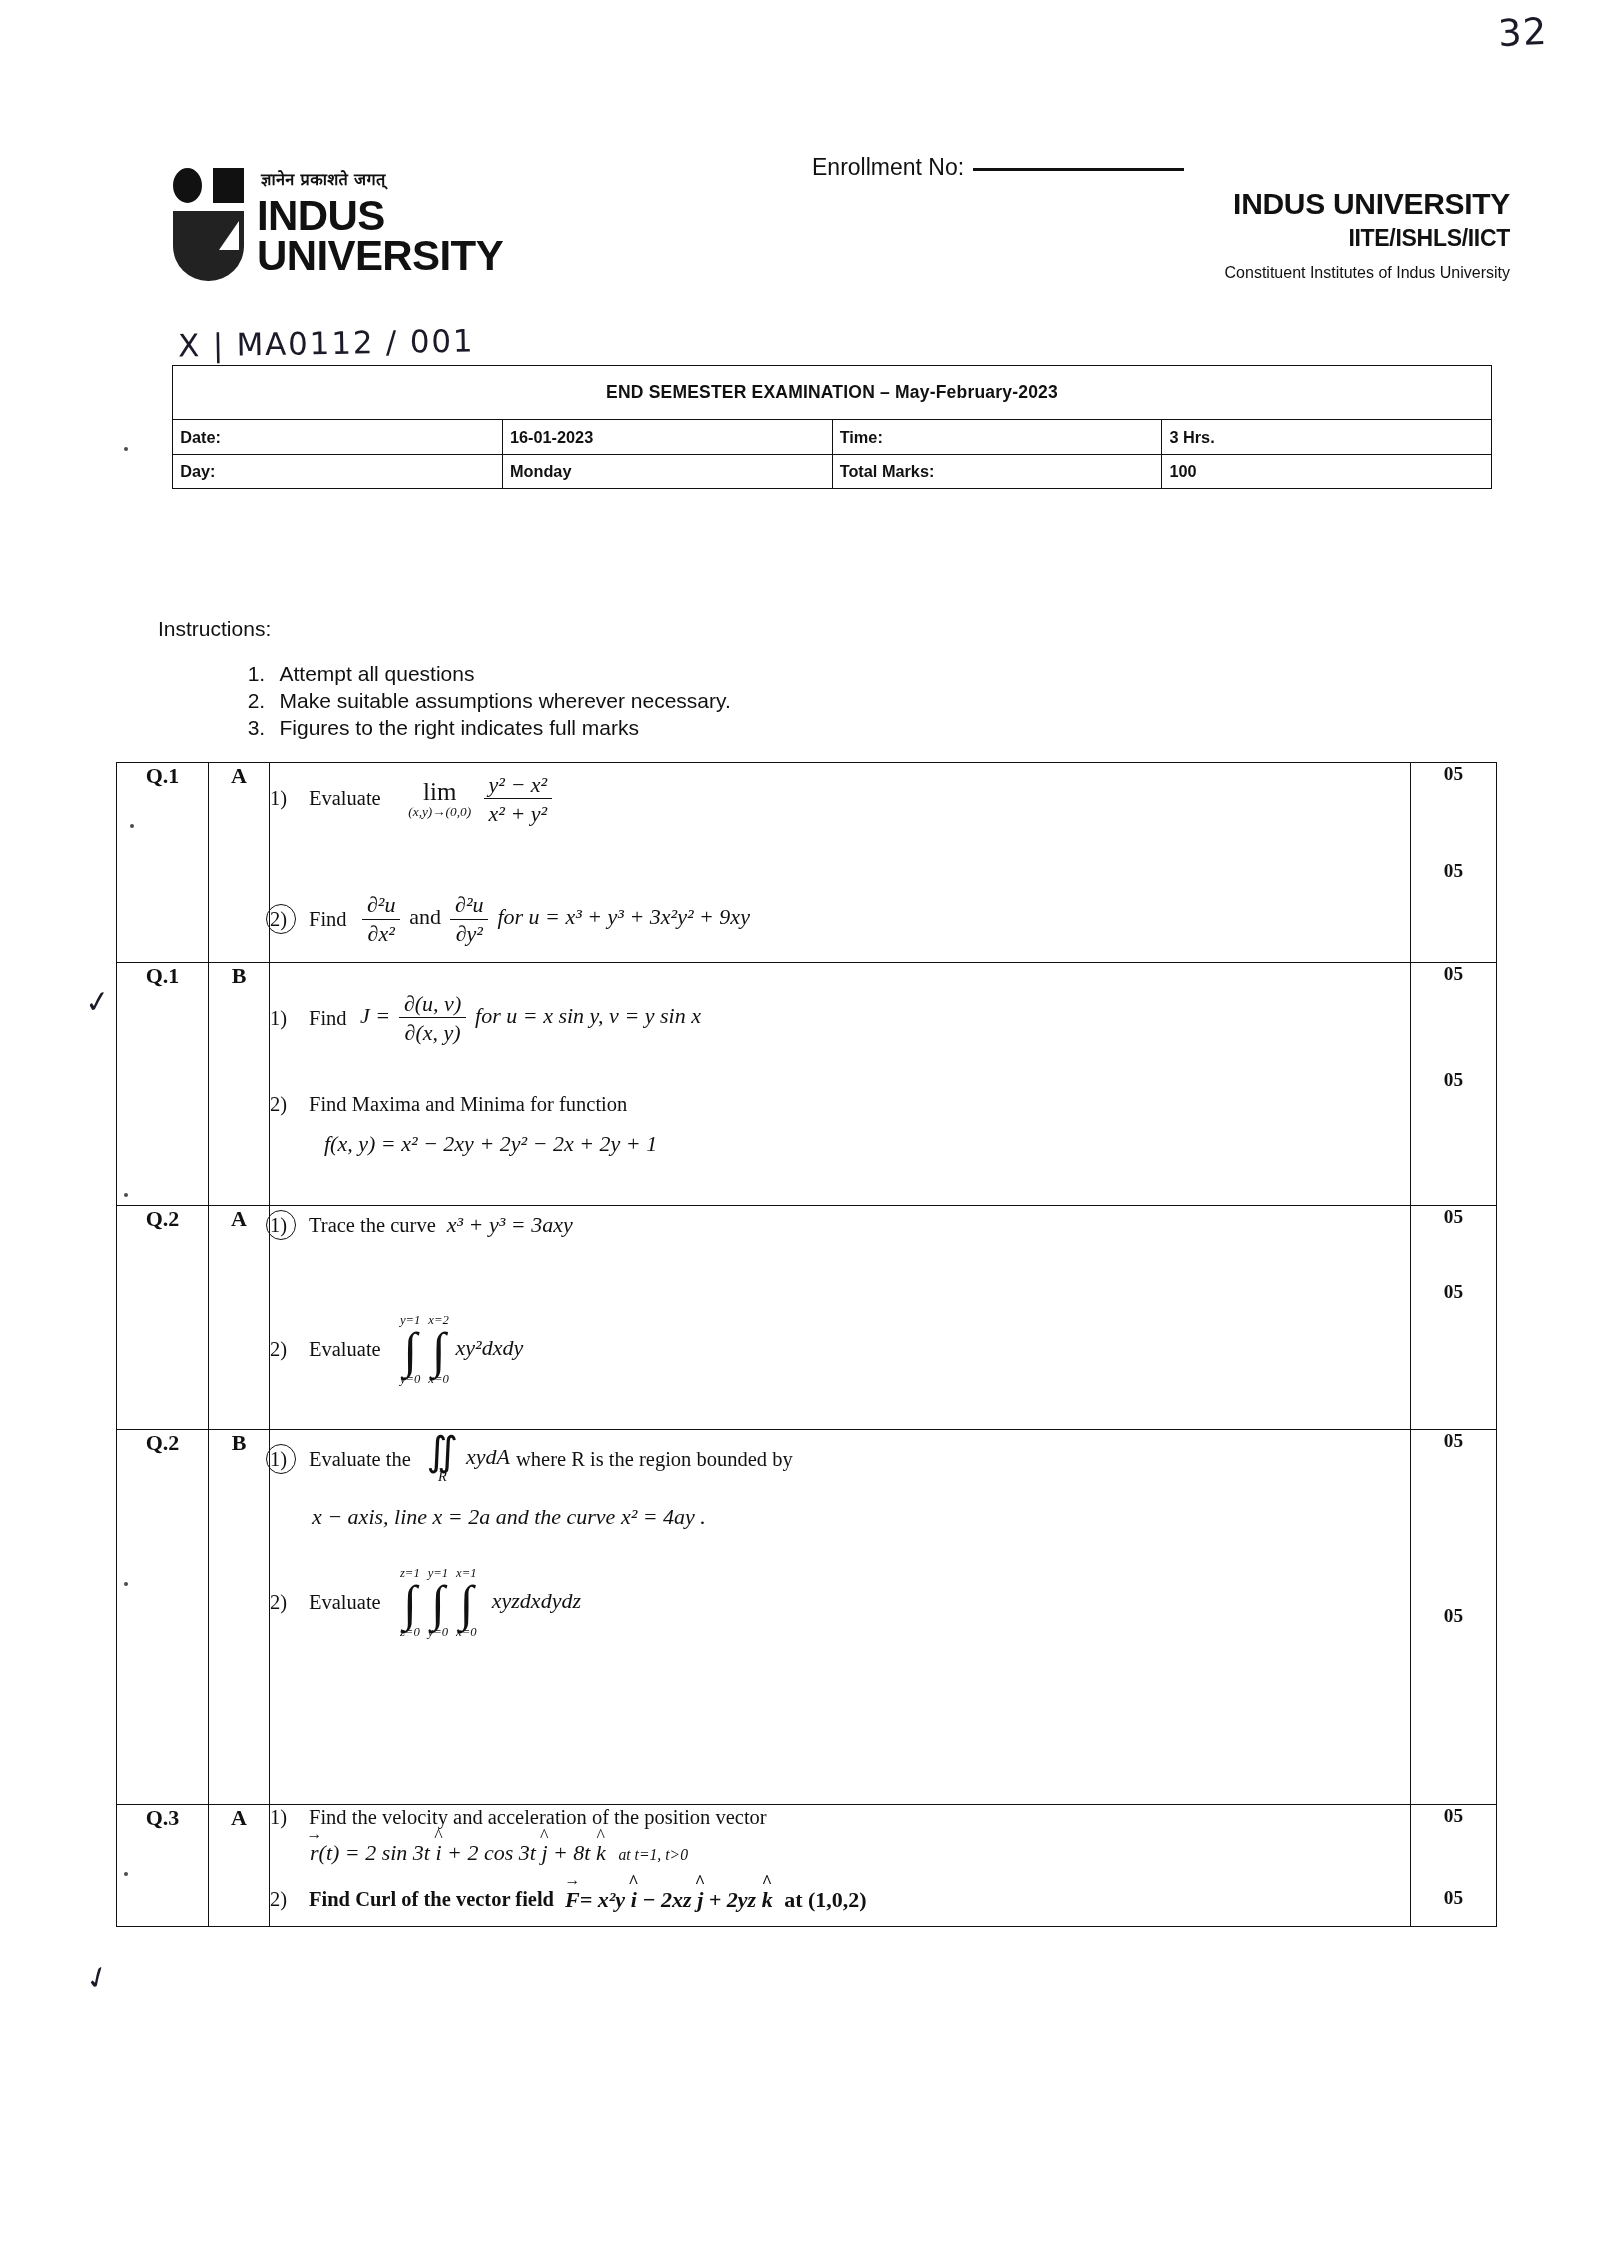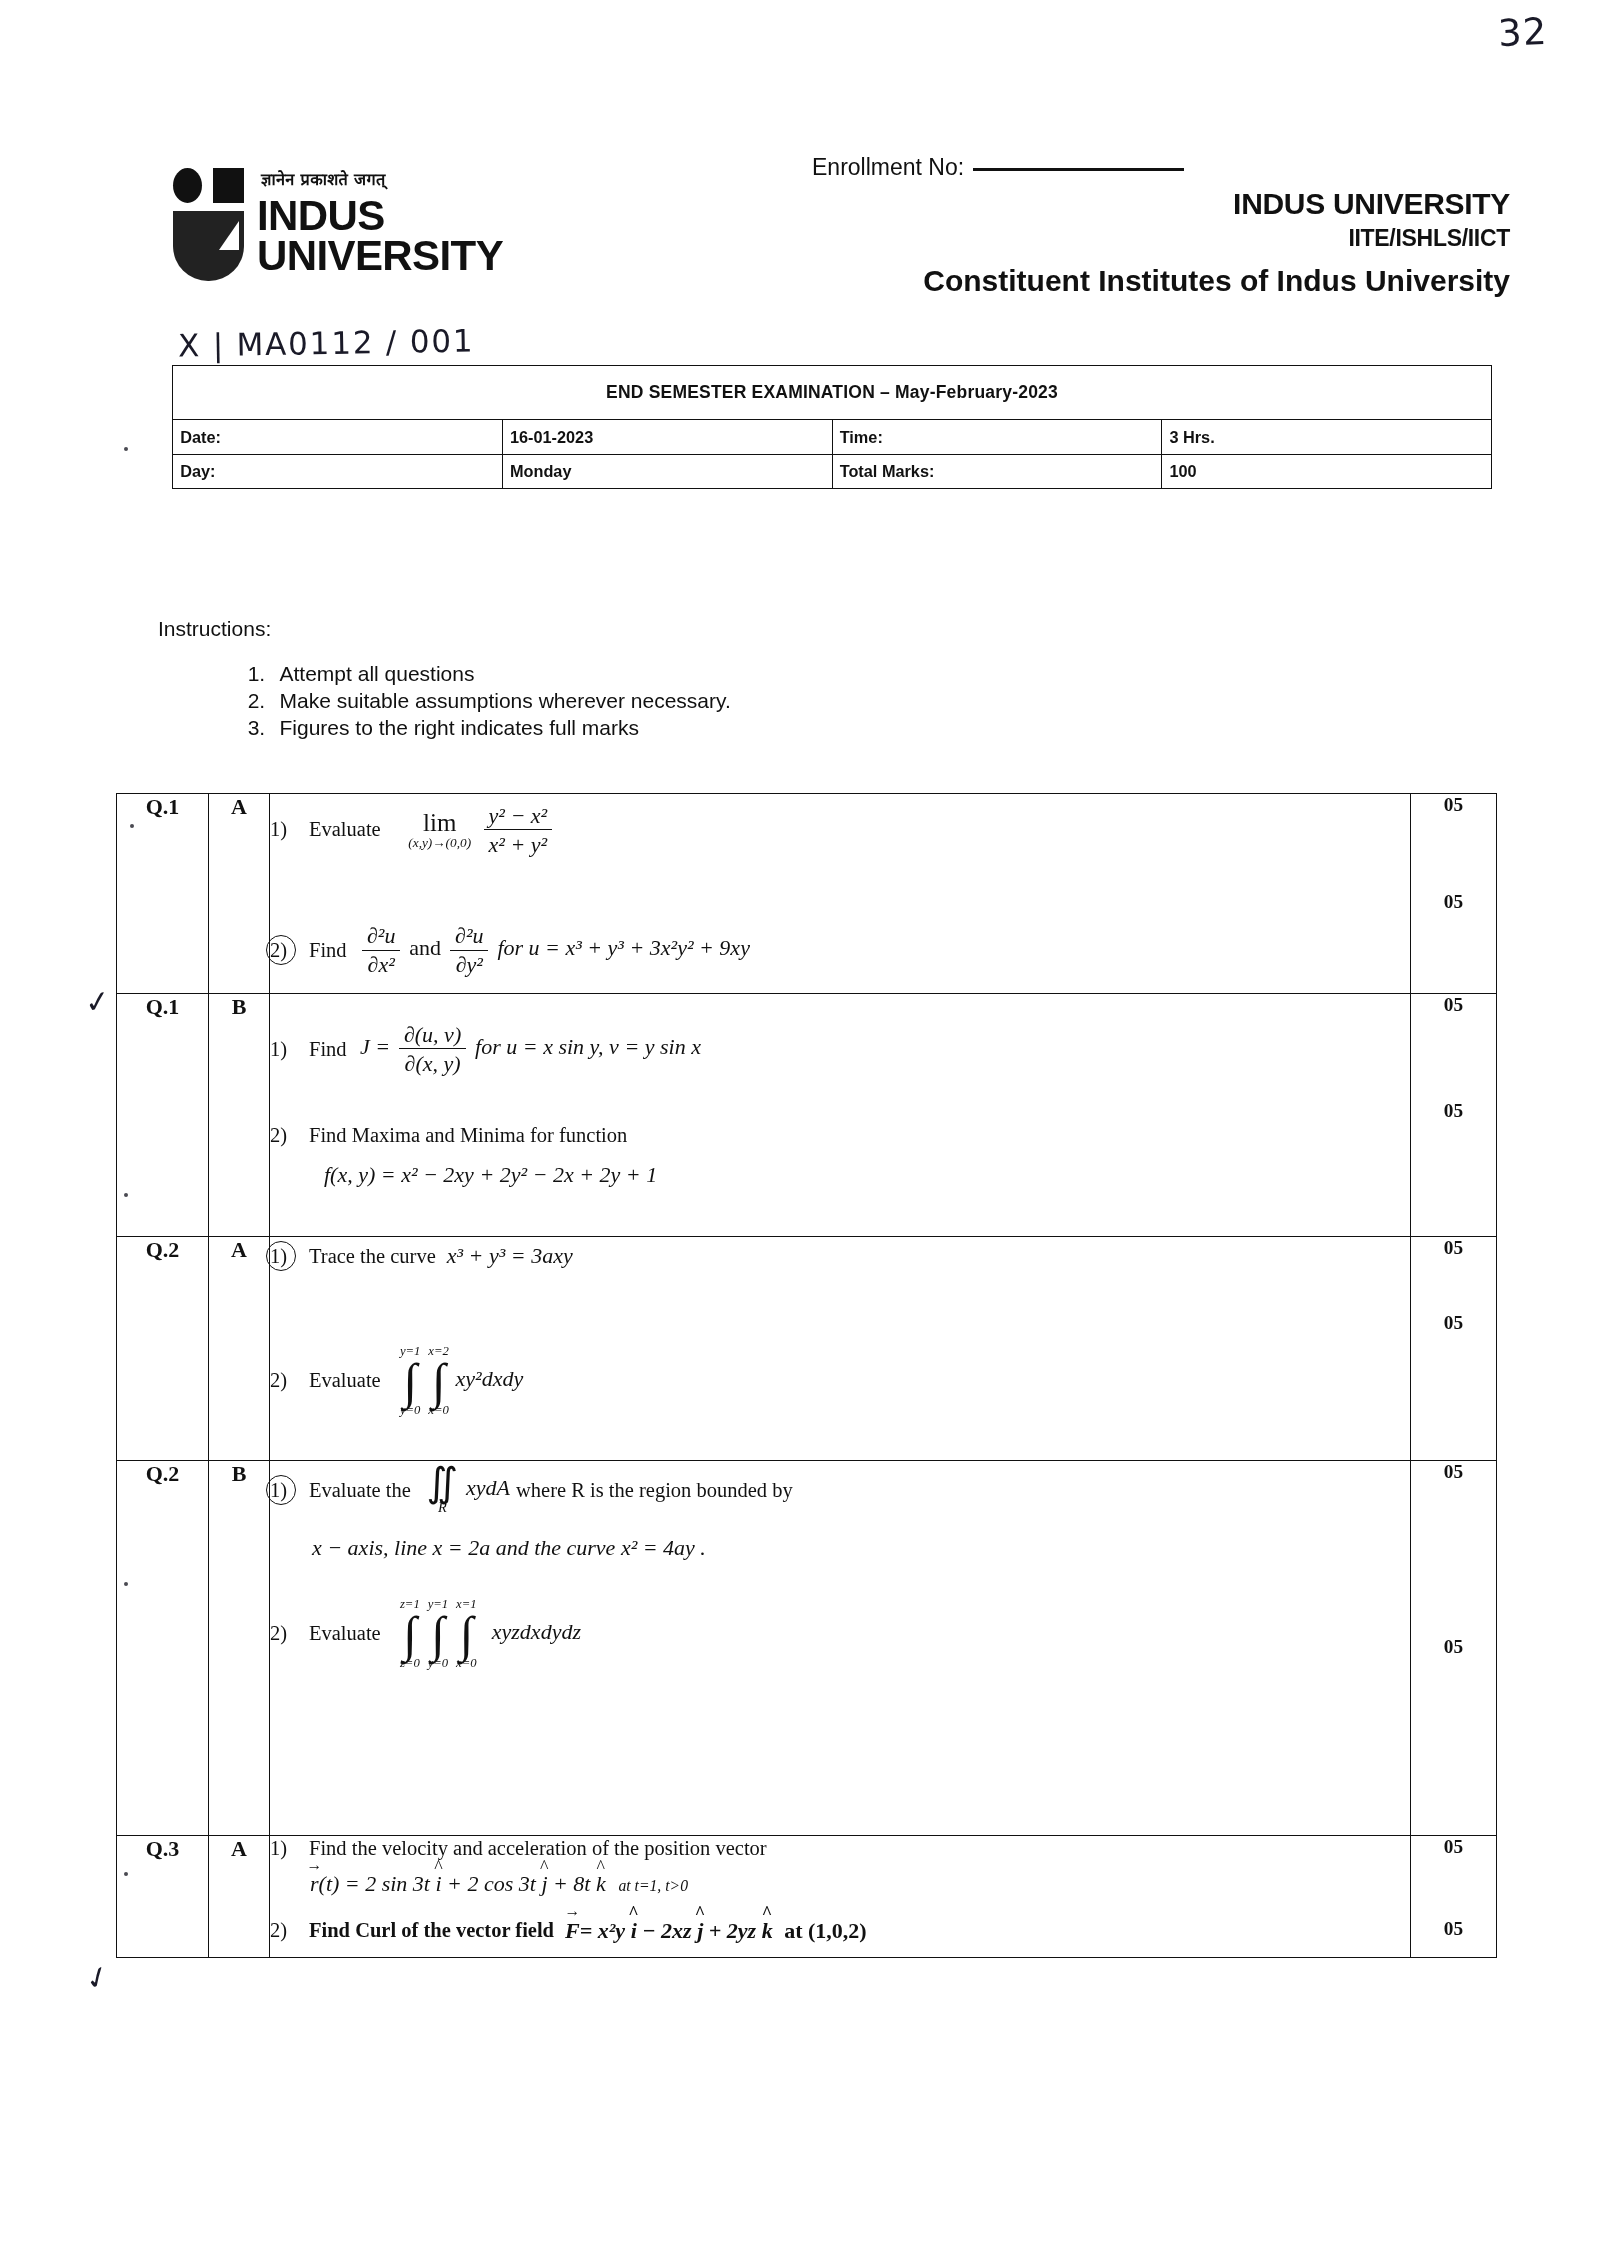--- a/index.html
+++ b/index.html
@@ -148,22 +148,22 @@
     font-size: 23px;
     font-weight: 700;
     letter-spacing: -0.3px;
     text-align: right;
     white-space: nowrap;
   }
   #const-title {
     position: absolute;
     right: 0;
     top: 110px;
-    font-size: 30px;
-    font-weight: 700;
+    font-size: 16px;
+    font-weight: 400;
     text-align: right;
     white-space: nowrap;
   }
 
   
   #hand-code {
     position: absolute;
     left: 178px;
     top: 325px;
     font-size: 31px;
@@ -227,21 +227,21 @@
     color: #1a1a28;
     font-family: "DejaVu Sans", sans-serif;
   }
   #check-q1b { left: 85px; top: 984px; transform: rotate(-8deg); }
   #check-q3a { left: 85px; top: 1960px; transform: rotate(-22deg); }
 
   
   #q-table {
     position: absolute;
     left: 116px;
-    top: 793px;
+    top: 762px;
     width: 1376px;
     border-collapse: collapse;
     table-layout: fixed;
     padding-left: 16px;
   }
   #q-table td {
     border: 1.8px solid #111;
     vertical-align: top;
     padding: 0;
     color: #111;

